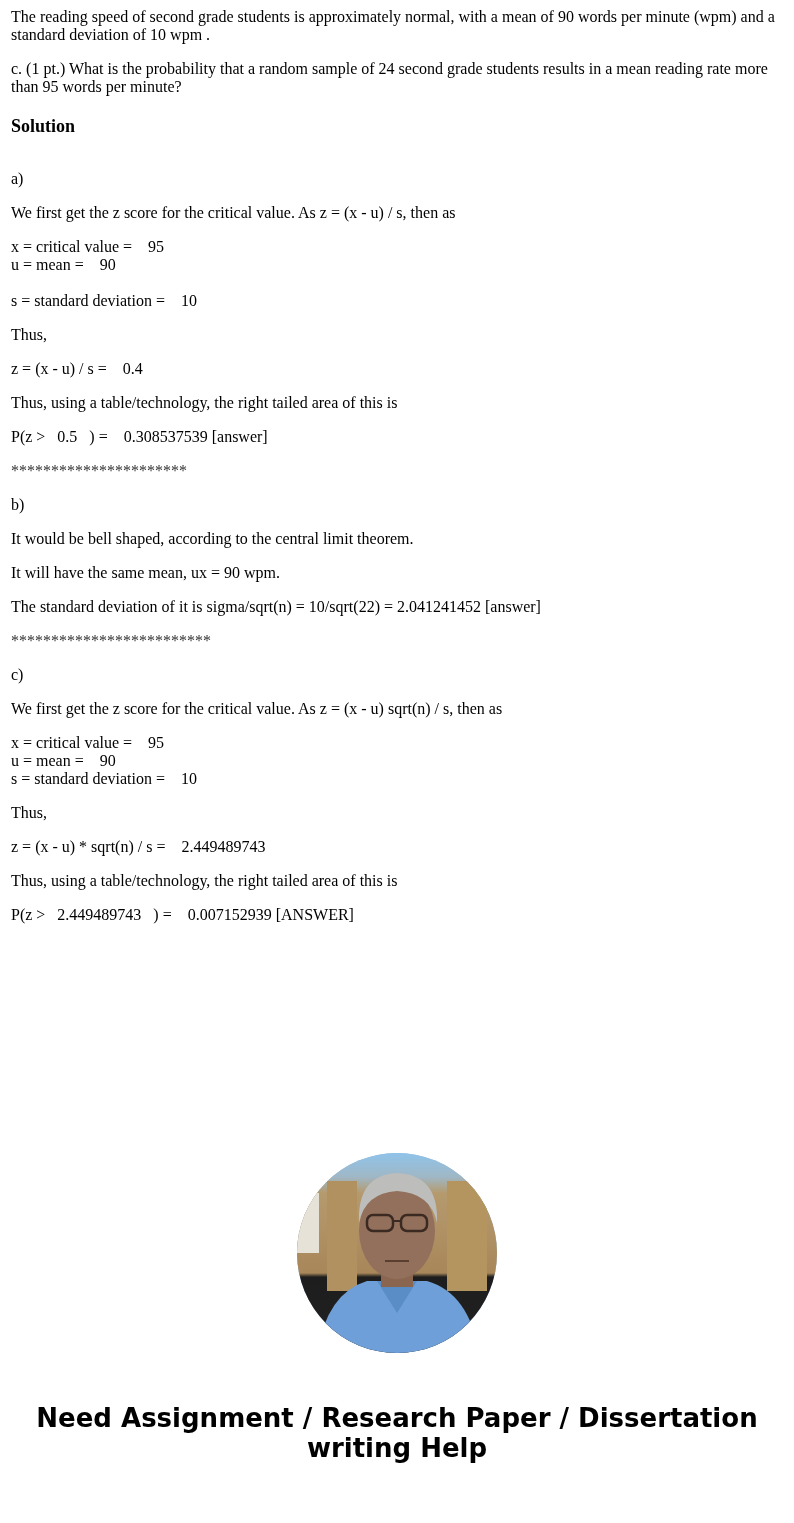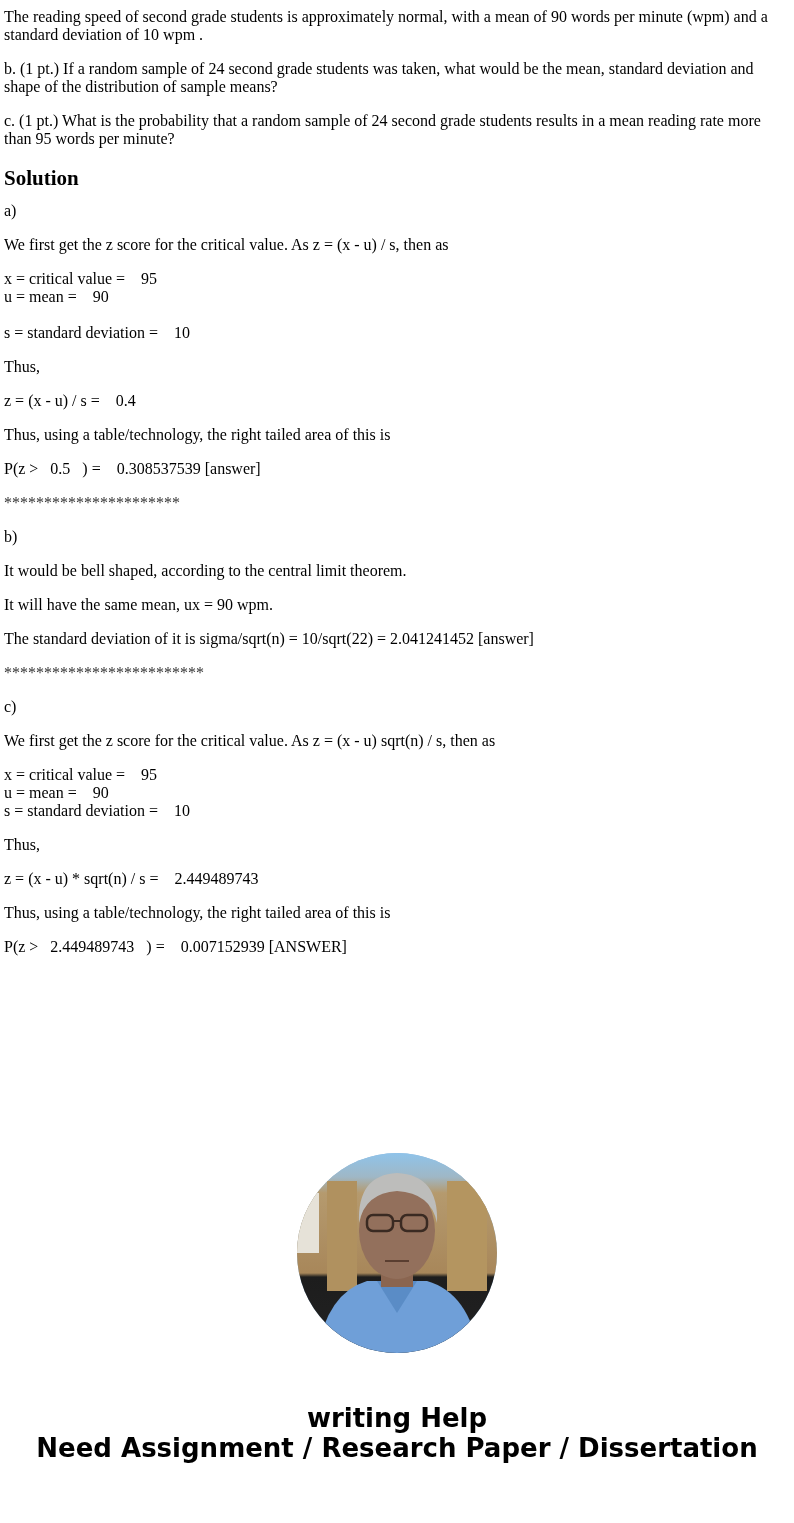--- a/index.html
+++ b/index.html
@@ -6,27 +6,27 @@
     body {
       width: 794px;
       height: 1523px;
       position: relative;
       overflow: hidden;
       font-family: "Liberation Serif", "DejaVu Serif", serif;
       font-size: 16px;
       line-height: 18px;
       color: #000000;
     }
-    .page { padding: 8px 8px 0 4px; }
+    .page { padding: 8px 8px 0 11px; }
     p { margin: 0 0 16px 0; }
     h3 {
       font-family: "Liberation Serif", "DejaVu Serif", serif;
-      font-size: 21px;
+      font-size: 18px;
       font-weight: bold;
-      margin: 20px 0 14px 0;
+      margin: 20px 0 34px 0;
       line-height: 20px;
     }
     .line { display: block; white-space: pre; }
     .blank { display: block; height: 18px; }
     .sep { color: #333; }
     .avatar {
       position: absolute;
       left: 297px;
       top: 1153px;
       width: 200px;
@@ -46,21 +46,20 @@
       font-size: 26px;
       line-height: 30px;
       color: #000;
     }
   </style>
 </head>
 <body>
 
 <div class="page">
   <p>The reading speed of second grade students is approximately normal, with a mean of 90 words per minute (wpm) and a standard deviation of 10 wpm .</p>
-  <p>b. (1 pt.) If a random sample of 24 second grade students was taken, what would be the mean, standard deviation and shape of the distribution of sample means?</p>
   <p>c. (1 pt.) What is the probability that a random sample of 24 second grade students results in a mean reading rate more than 95 words per minute?</p>
 
   <h3>Solution</h3>
 
   <p>a)</p>
   <p>We first get the z score for the critical value. As z = (x - u) / s, then as</p>
   <p>
     <span class="line">x = critical value =    95</span>
     <span class="line">u = mean =    90</span>
     <span class="blank"></span>
@@ -119,15 +118,15 @@
 
     <rect x="70" y="62" width="26" height="16" rx="6" fill="none" stroke="#3a2a22" stroke-width="2.5"></rect>
     <rect x="104" y="62" width="26" height="16" rx="6" fill="none" stroke="#3a2a22" stroke-width="2.5"></rect>
     <line x1="96" y1="68" x2="104" y2="68" stroke="#3a2a22" stroke-width="2"></line>
 
     <line x1="88" y1="108" x2="112" y2="108" stroke="#5a3e30" stroke-width="2"></line>
   </svg>
 </div>
 
 <div class="promo">
+  <div>Need Assignment / Research Paper / Dissertation</div>
   <div>writing Help</div>
-  <div>Need Assignment / Research Paper / Dissertation</div>
 </div>
 
 </body></html>

